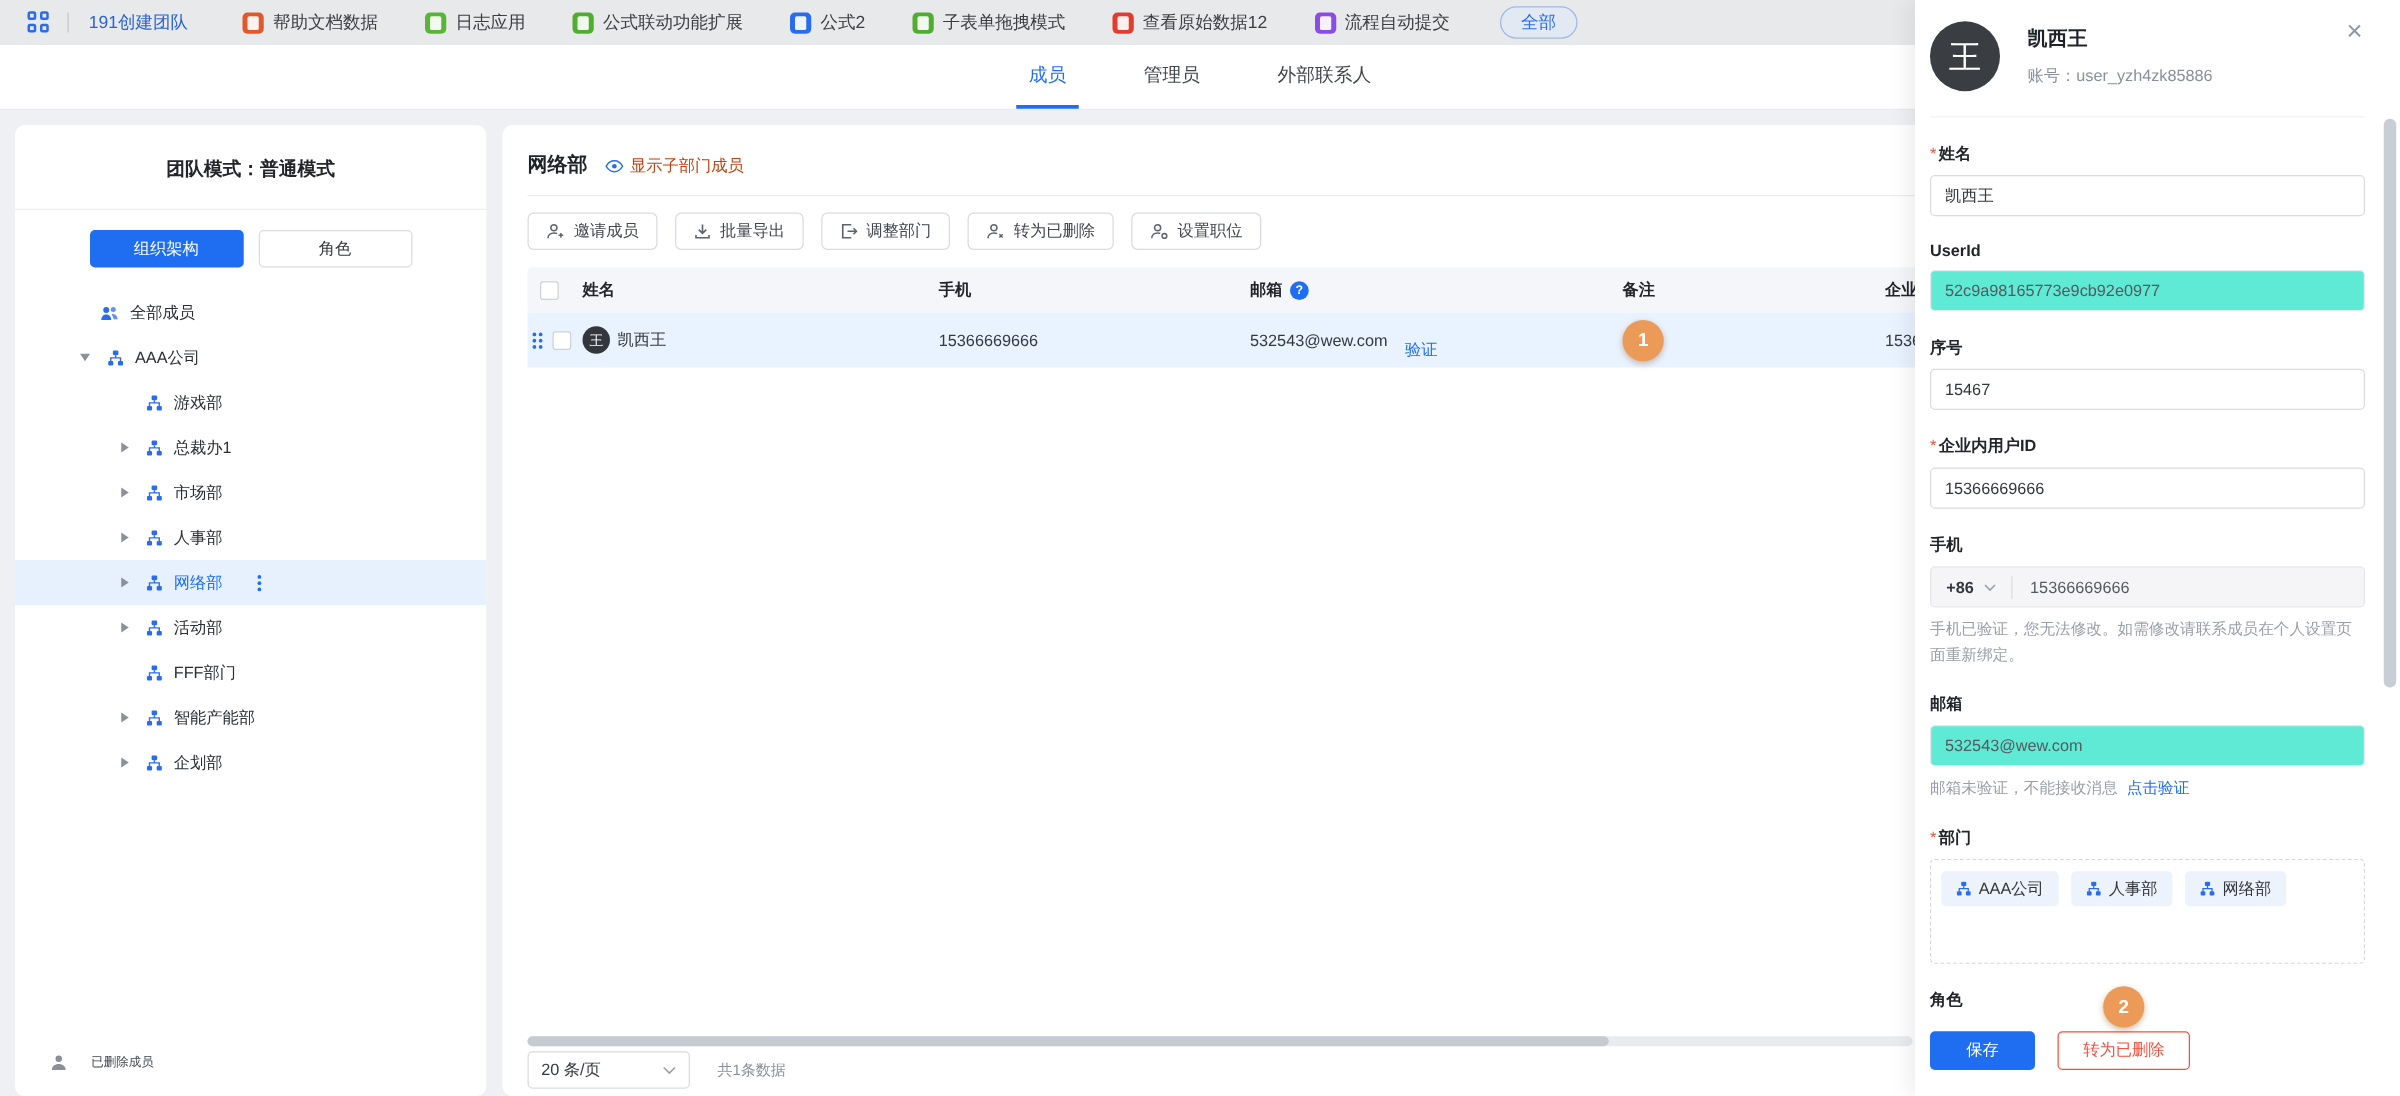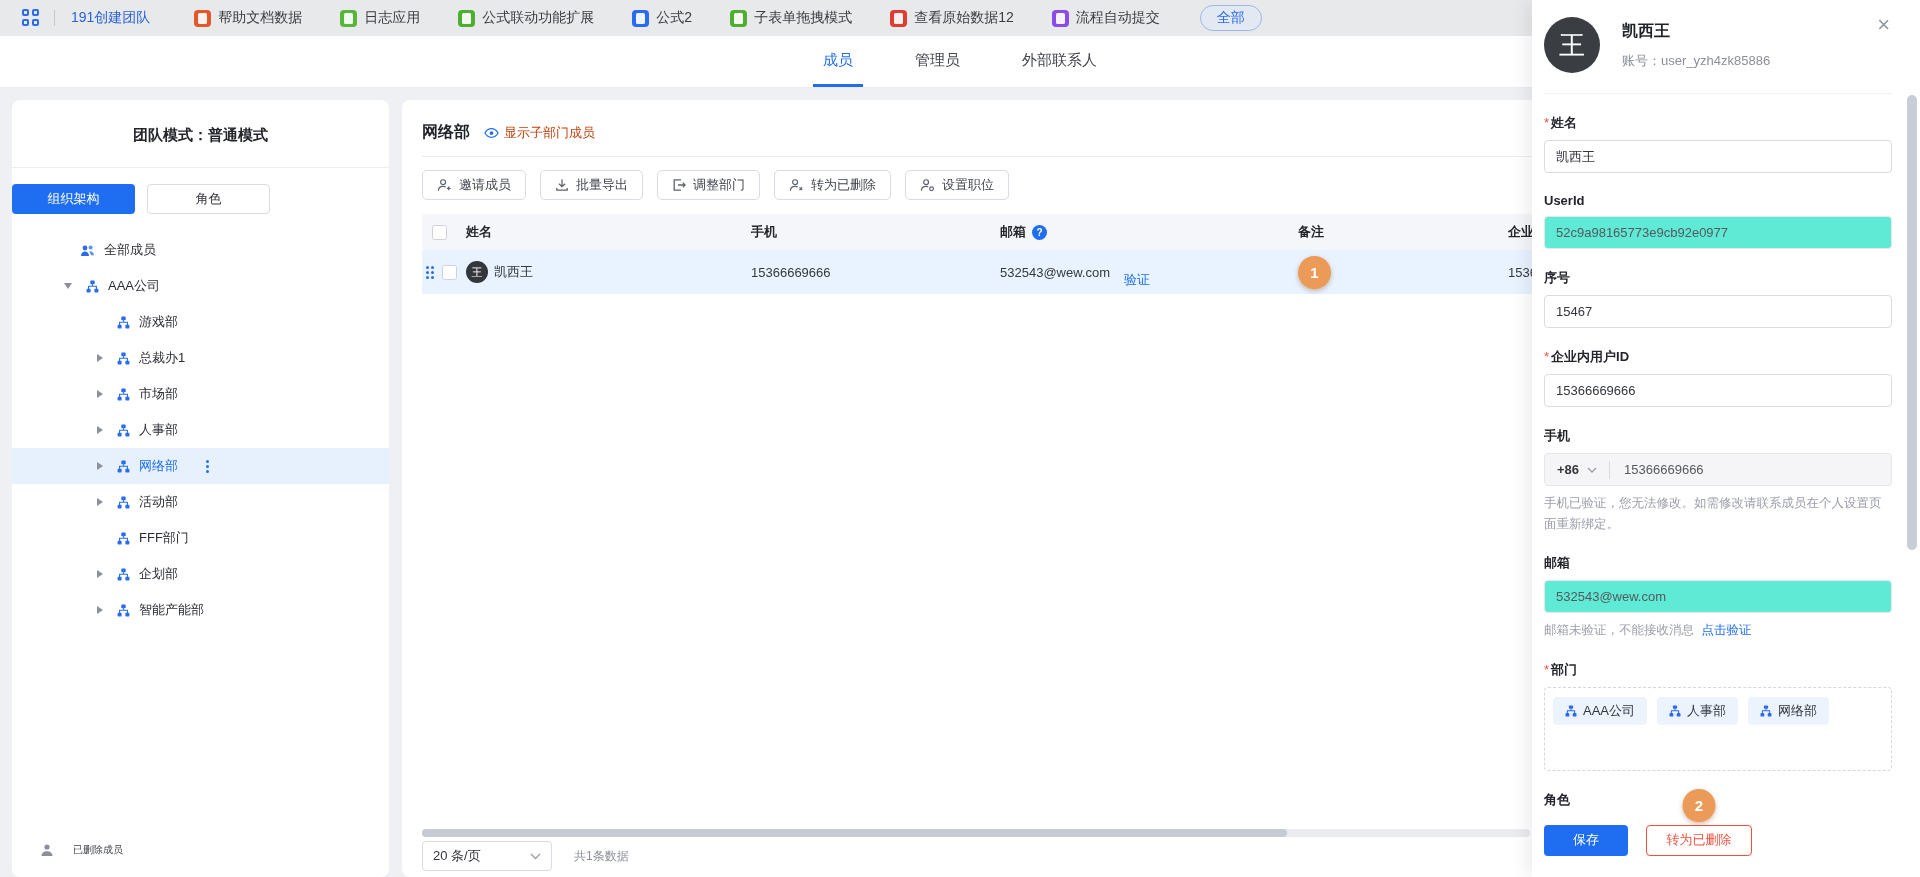--- a/index.html
+++ b/index.html
@@ -20,21 +20,21 @@
 
   
   .tabbar { position:absolute; left:0; top:36px; width:1920px; height:52px; background:#fff; border-bottom:1px solid #ececee; display:flex; justify-content:center; align-items:stretch; gap:42px; z-index:4; }
   .tab { display:flex; align-items:center; padding:0 10px; font-size:15px; color:#41454c; cursor:pointer; border-bottom:3px solid transparent; }
   .tab.active { color:#1f6ef2; border-bottom-color:#1f6ef2; }
 
   
   .side-card { position:absolute; left:12px; top:100px; width:377px; height:777px; background:#fff; border-radius:8px; z-index:3; }
   .side-head { text-align:center; padding-top:26px; font-size:15px; font-weight:bold; color:#23252b; }
   .side-div { height:1px; background:#ecedf0; margin-top:22px; }
-  .seg { display:flex; justify-content:flex-start; gap:12px; margin-top:16px; }
+  .seg { display:flex; justify-content:center; gap:12px; margin-top:16px; }
   .seg-btn { width:123px; height:30px; border-radius:4px; font-size:13px; display:flex; align-items:center; justify-content:center; cursor:pointer; }
   .seg-btn.on { background:#1f6ef2; color:#fff; }
   .seg-btn.off { background:#fff; color:#33363c; border:1px solid #d9dce1; }
   .tree { margin-top:18px; }
   .tree-item { height:36px; display:flex; align-items:center; font-size:13px; color:#2b2e34; cursor:pointer; position:relative; }
   .tree-item.sel { background:#e7f1fd; color:#1f6ef2; }
   .ti-caret { width:0; height:0; flex:0 0 auto; }
   .caret-right { border-left:6px solid #8b909a; border-top:4px solid transparent; border-bottom:4px solid transparent; }
   .caret-down { border-top:6px solid #8b909a; border-left:4px solid transparent; border-right:4px solid transparent; }
   .lv0 { padding-left:68px; } .lv1 .ti-caret{ margin-left:52px; }
@@ -280,33 +280,33 @@
       <div class="tree-item lv2">
         <span class="ti-caret caret-right"></span>
         <span class="ti-ico">
             <svg width="13" height="13" viewBox="0 0 14 14">
               <rect x="4.6" y="0.5" width="4.8" height="4" rx="1" fill="#2a6cf0"></rect>
               <path d="M7 4.5v2.3M2.8 9.6V6.8h8.4v2.8" stroke="#2a6cf0" stroke-width="1.2" fill="none"></path>
               <rect x="0.6" y="9.4" width="4.4" height="4" rx="1" fill="#2a6cf0"></rect>
               <rect x="9" y="9.4" width="4.4" height="4" rx="1" fill="#2a6cf0"></rect>
             </svg>
           </span>
+        <span>智能产能部</span>
+      </div>
+      <div class="tree-item lv2">
+        <span class="ti-caret caret-right"></span>
+        <span class="ti-ico">
+            <svg width="13" height="13" viewBox="0 0 14 14">
+              <rect x="4.6" y="0.5" width="4.8" height="4" rx="1" fill="#2a6cf0"></rect>
+              <path d="M7 4.5v2.3M2.8 9.6V6.8h8.4v2.8" stroke="#2a6cf0" stroke-width="1.2" fill="none"></path>
+              <rect x="0.6" y="9.4" width="4.4" height="4" rx="1" fill="#2a6cf0"></rect>
+              <rect x="9" y="9.4" width="4.4" height="4" rx="1" fill="#2a6cf0"></rect>
+            </svg>
+          </span>
         <span>企划部</span>
-      </div>
-      <div class="tree-item lv2">
-        <span class="ti-caret caret-right"></span>
-        <span class="ti-ico">
-            <svg width="13" height="13" viewBox="0 0 14 14">
-              <rect x="4.6" y="0.5" width="4.8" height="4" rx="1" fill="#2a6cf0"></rect>
-              <path d="M7 4.5v2.3M2.8 9.6V6.8h8.4v2.8" stroke="#2a6cf0" stroke-width="1.2" fill="none"></path>
-              <rect x="0.6" y="9.4" width="4.4" height="4" rx="1" fill="#2a6cf0"></rect>
-              <rect x="9" y="9.4" width="4.4" height="4" rx="1" fill="#2a6cf0"></rect>
-            </svg>
-          </span>
-        <span>智能产能部</span>
       </div>
     </div>
     <div class="deleted-row">
       <svg width="14" height="14" viewBox="0 0 14 14">
           <circle cx="7" cy="4" r="2.6" fill="#8a8f99"></circle>
           <path d="M1.5 13c0-3 2.4-4.8 5.5-4.8s5.5 1.8 5.5 4.8z" fill="#8a8f99"></path>
         </svg>
       <span>已删除成员</span>
     </div>
   </div>

